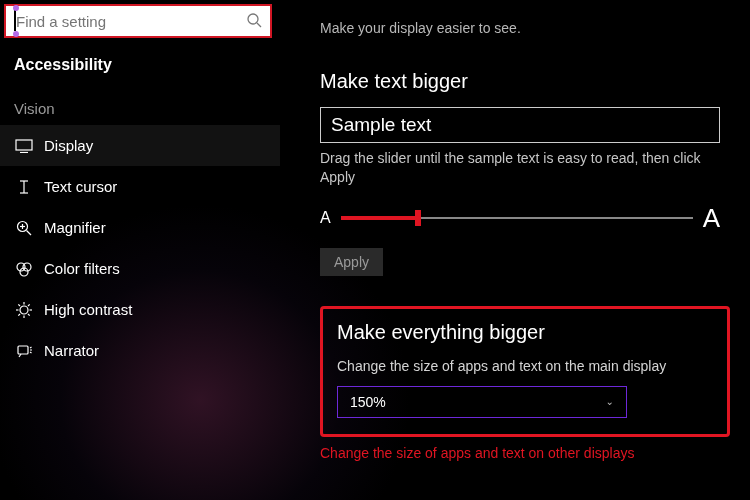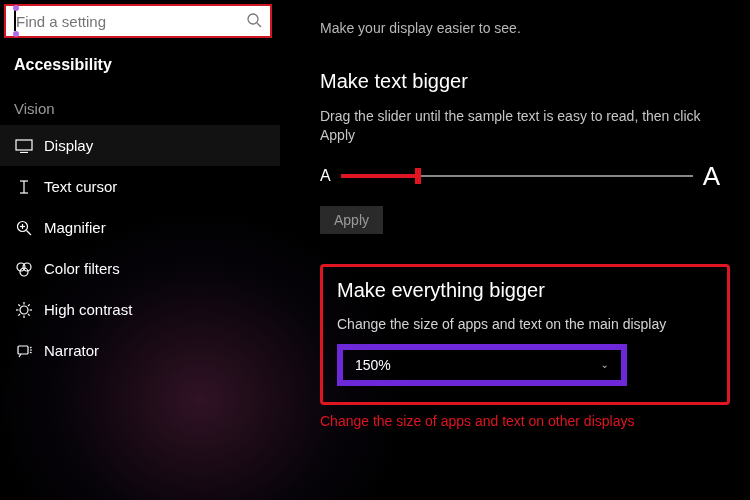--- a/index.html
+++ b/index.html
@@ -26,21 +26,21 @@
   .slider-row { display: flex; align-items: center; gap: 10px; width: 400px; margin-bottom: 14px; }
   .a-small { font-size: 16px; }
   .a-big { font-size: 26px; }
   .slider-track { flex: 1; height: 4px; position: relative; }
   .track-fill { position: absolute; left: 0; width: 22%; height: 4px; background: #e01522; top: 0; }
   .track-rest { position: absolute; left: 22%; right: 0; height: 2px; background: #888; top: 1px; }
   .thumb { position: absolute; left: 22%; top: -6px; width: 6px; height: 16px; background: #e01522; margin-left: -3px; }
   .apply-btn { background: #2a2a2a; border: none; color: #9a9a9a; font-size: 14px; padding: 6px 14px; cursor: pointer; }
   .highlight-box { border: 3px solid #e01522; border-radius: 4px; padding: 12px 14px 16px 14px; width: 410px; margin-top: 30px; }
   .sub-desc { color: #d4d4d4; font-size: 14px; margin: 8px 0 12px 0; }
-  .dropdown { border: 6px solid #6d28d9; padding: 7px 12px; width: 290px; font-size: 14px; display: flex; justify-content: space-between; align-items: center; cursor: pointer; }
+  .dropdown { border: 1px solid #6d28d9; padding: 7px 12px; width: 290px; font-size: 14px; display: flex; justify-content: space-between; align-items: center; cursor: pointer; }
   .chev { font-size: 10px; color: #bbb; }
   .footer-link { color: #e01522; font-size: 14px; margin-top: 8px; }
   svg { display: block; }
 </style>
 </head>
 <body>
 <div class="bg-glow"></div>
 
 <div class="sidebar">
   <div class="search-wrap">
@@ -125,20 +125,21 @@
         </svg>
       </span>
     <span>Narrator</span>
   </div>
 </div>
 
 <div class="content">
   <div class="intro">Make your display easier to see.</div>
 
   <div class="section-h">Make text bigger</div>
+  <div class="sample-box">Sample text</div>
   <div class="hint">Drag the slider until the sample text is easy to read, then click Apply</div>
   <div class="slider-row">
     <span class="a-small">A</span>
     <div class="slider-track">
       <div class="track-fill"></div>
       <div class="track-rest"></div>
       <div class="thumb"></div>
     </div>
     <span class="a-big">A</span>
   </div>

